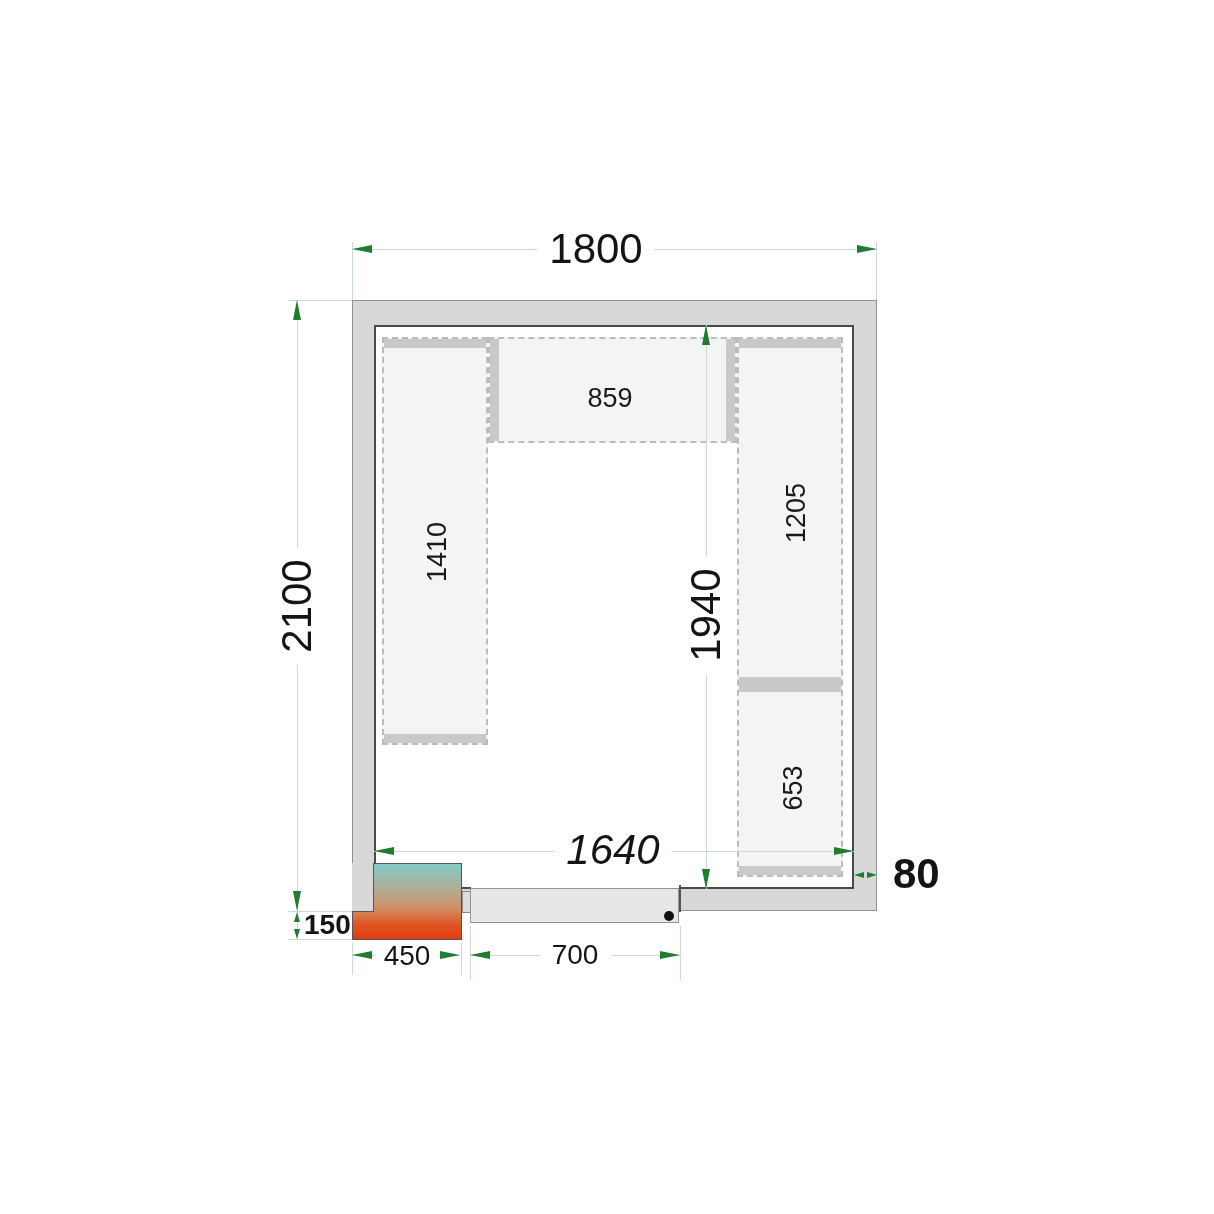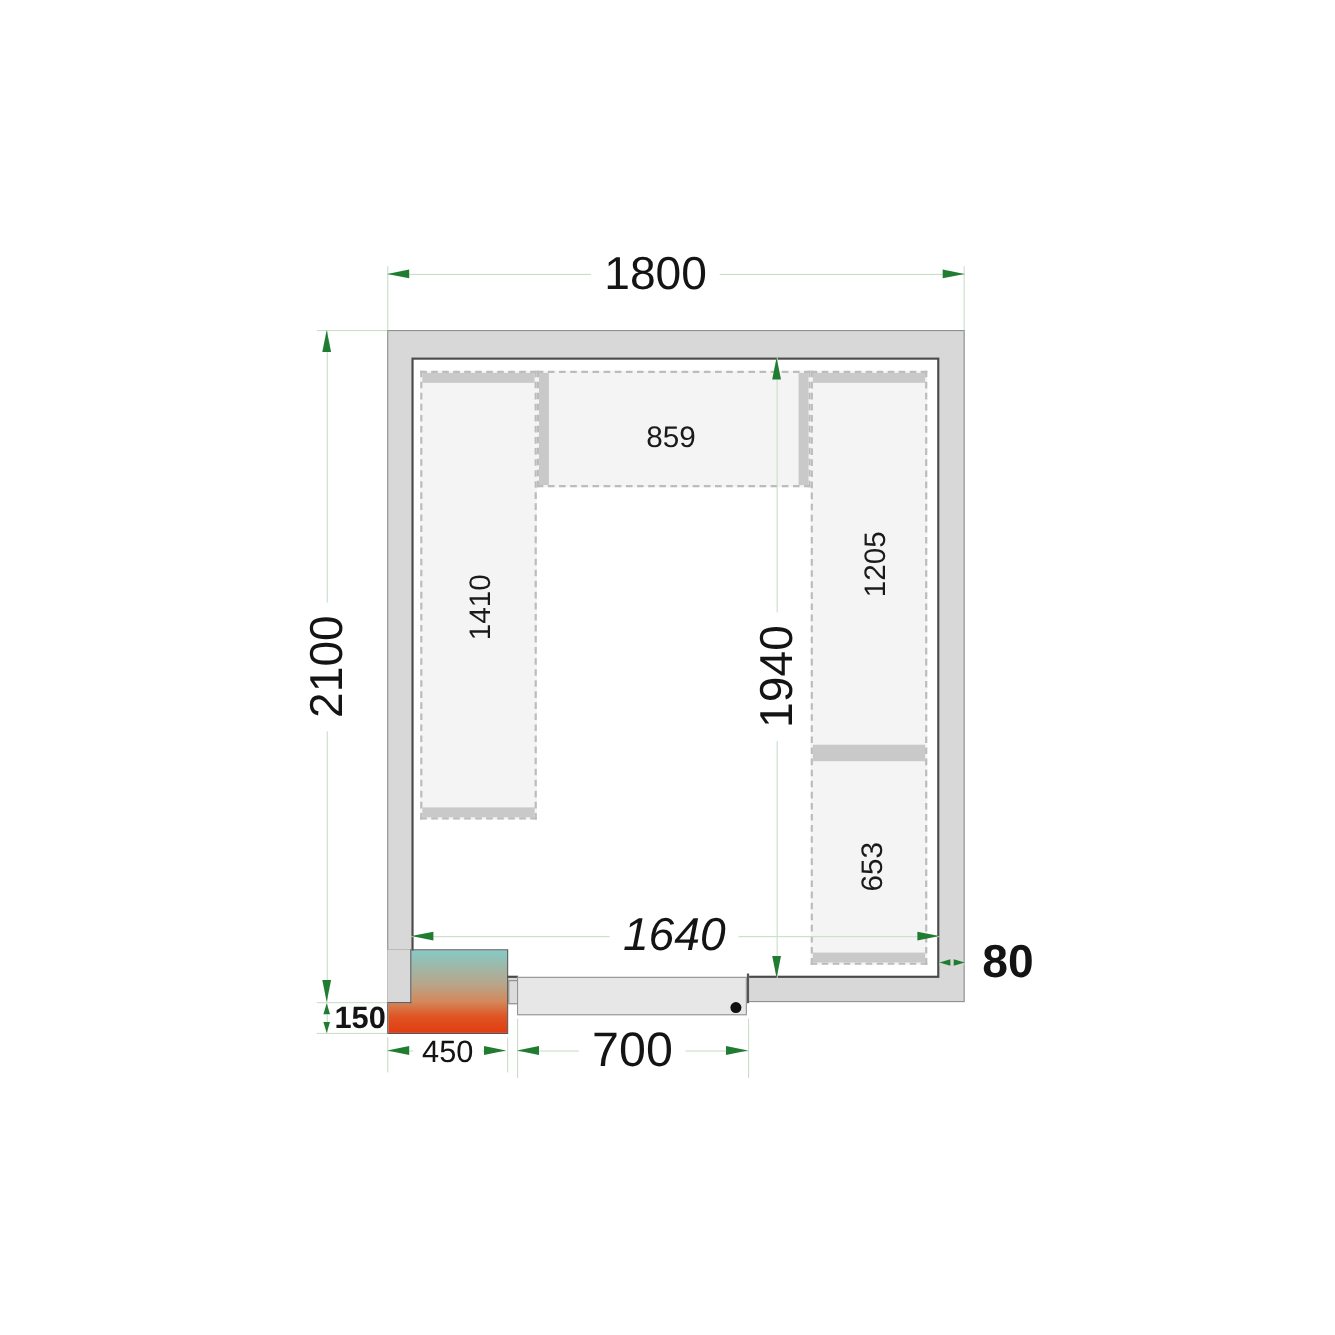--- a/index.html
+++ b/index.html
@@ -38,21 +38,21 @@
   .arrL{border-top:4px solid transparent;border-bottom:4px solid transparent;border-right:20px solid var(--ga);}
   .arrR{border-top:4px solid transparent;border-bottom:4px solid transparent;border-left:20px solid var(--ga);}
   .arrU{border-left:4px solid transparent;border-right:4px solid transparent;border-bottom:20px solid var(--ga);}
   .arrD{border-left:4px solid transparent;border-right:4px solid transparent;border-top:20px solid var(--ga);}
   .arrL.sm{border-top-width:3.5px;border-bottom-width:3.5px;border-right-width:10px;}
   .arrR.sm{border-top-width:3.5px;border-bottom-width:3.5px;border-left-width:10px;}
   .arrU.sm{border-left-width:3.5px;border-right-width:3.5px;border-bottom-width:10px;}
   .arrD.sm{border-left-width:3.5px;border-right-width:3.5px;border-top-width:10px;}
 
   .dimtxt{position:absolute;font-size:42px;color:#141414;white-space:nowrap;z-index:22;line-height:1.05;}
-  .dimtxt.mid{font-size:44px;}
+  .dimtxt.mid{font-size:28px;}
   .dimtxt.sm{font-size:28px;}
   .ctr{transform:translate(-50%,-50%);}
   .vert{transform:translate(-50%,-50%) rotate(-90deg);}
   .bg{background:#fff;padding:0 12px;}
   .vctr{transform:translate(0,-50%);font-weight:bold;}
 </style>
 </head>
 <body>
 
 <div id="canvas">

